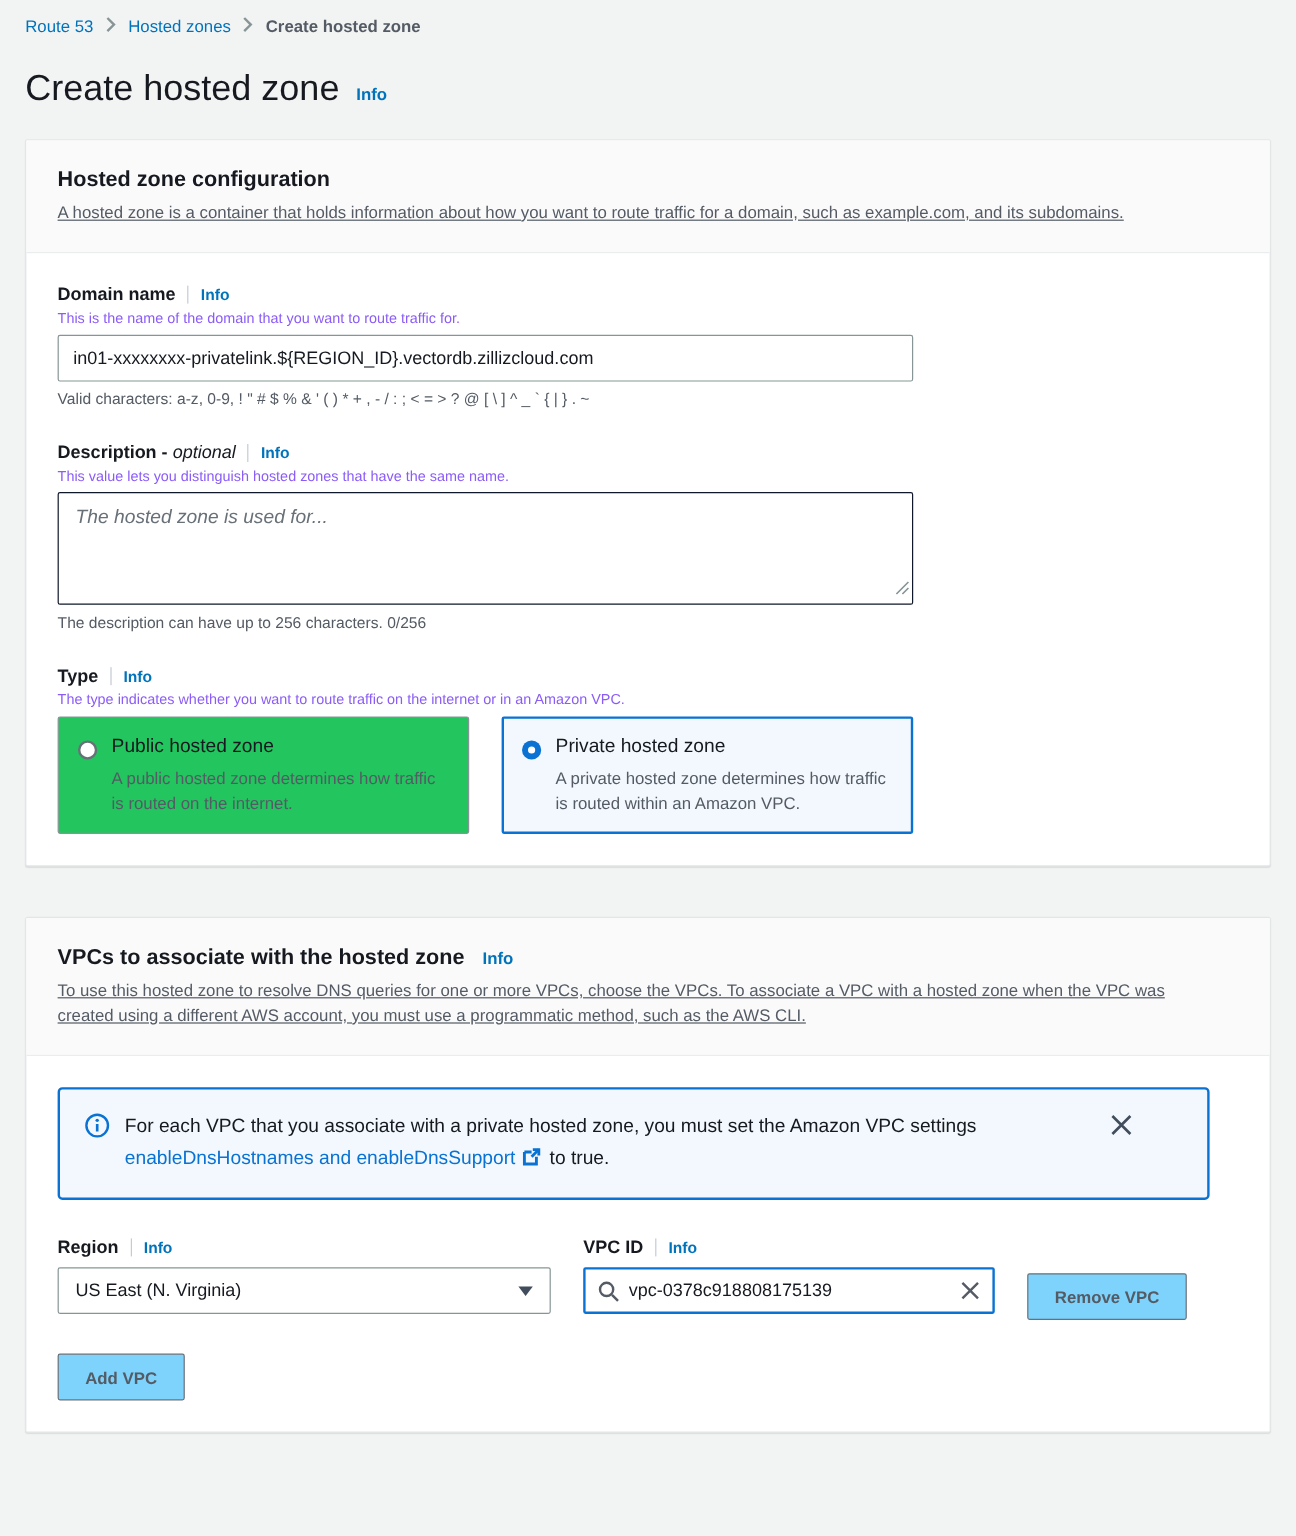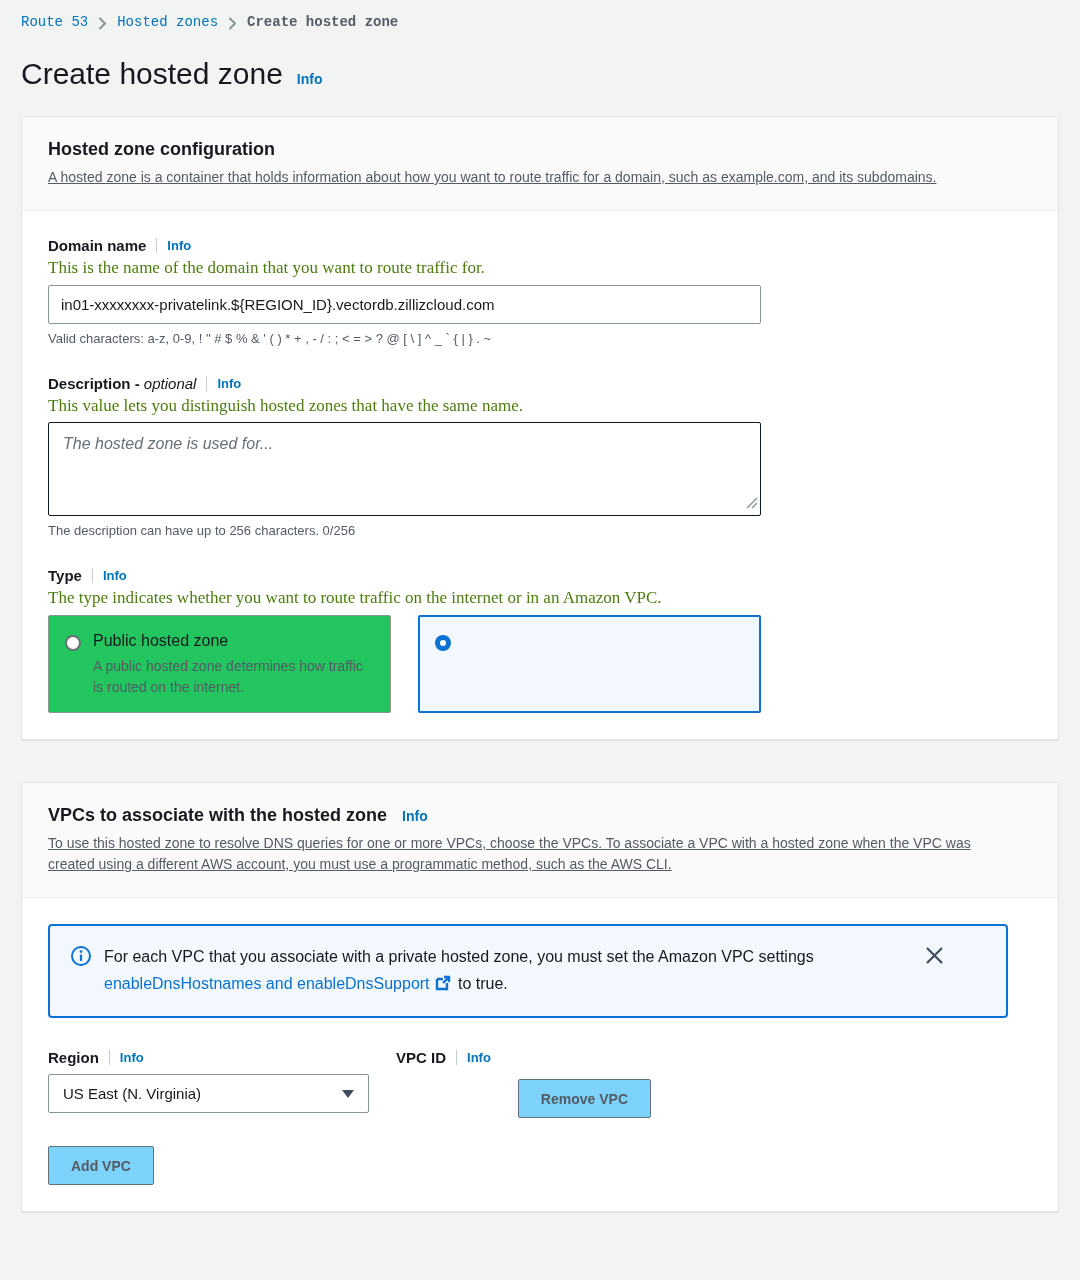--- a/index.html
+++ b/index.html
@@ -4,21 +4,21 @@
 <style>
   * { margin:0; padding:0; box-sizing:border-box; }
   html,body { width:1080px; height:1280px; overflow:hidden; }
   body {
     background:#f2f3f3;
     font-family:"Liberation Sans", sans-serif;
     color:#16191f;
     padding:14px 21px 0 21px;
   }
   
-  .breadcrumb { display:flex; align-items:flex-end; gap:10px; font-size:14px;font-family:Liberation Mono, monospace; }
+  .breadcrumb { display:flex; align-items:flex-start; gap:10px; font-size:14px; }
   .crumb-link { color:#0073bb; text-decoration:none; cursor:pointer; }
   .crumb-current { color:#545b64; font-weight:700; }
   .crumb-chev { display:inline-flex; align-items:center; color:#879596; }
   
   .page-title-row { margin-top:27px; display:flex; align-items:baseline; }
   h1.page-title { font-size:30px; font-weight:400; color:#16191f; letter-spacing:0; }
   .info-link { color:#0073bb; font-weight:700; font-size:14px; text-decoration:none; cursor:pointer; }
   .page-title-row .info-link { margin-left:14px; }
   
   .card {
@@ -33,21 +33,21 @@
   .card-title { font-size:18px; font-weight:700; color:#16191f; }
   .card-title .info-link { font-size:14px; margin-left:10px; }
   .card-desc { margin-top:7px; font-size:14px; line-height:21px; color:#545b64; max-width:960px;text-decoration:underline; }
   .card-body { padding:26px; }
   
   .field-label-row { display:flex; align-items:center; font-size:14px; }
   .field-label { font-weight:700; color:#16191f; font-size:15px; }
   .field-label .opt { font-weight:400; font-style:italic; }
   .label-sep { width:1px; height:15px; background:#c3cbd4; margin:0 10px; }
   .field-label-row .info-link { font-size:13px; }
-  .field-hint { margin-top:4px; font-size:17px; color:#4d7c0f;font-family:Liberation Serif, serif; }
+  .field-hint { margin-top:4px; font-size:12px; color:#8b5cf6; }
   .text-input {
     margin-top:7px; width:713px; height:39px;
     border:1px solid #879596; border-radius:2px;
     font-family:"Liberation Sans", sans-serif;
     font-size:15px; color:#16191f; padding:0 12px; background:#fff;
     display:block; outline:none;
   }
   .constraint { margin-top:7px; font-size:13px; color:#545b64; }
   .field-block { margin-top:29px; }
   .ta-wrap { position:relative; width:713px; margin-top:6px; }
@@ -87,21 +87,21 @@
   }
   .alert-icon { flex:0 0 22px; margin-top:2px; }
   .alert-text { font-size:16px; line-height:27px; color:#16191f; margin-left:12px; flex:1 1 auto; max-width:800px; }
   .alert-link { color:#0972d3; text-decoration:none; cursor:pointer; }
   .ext-icon { display:inline-block; vertical-align:-2px; margin:0 3px 0 5px; }
   .alert-close { flex:0 0 24px; margin-left:18px; margin-top:3px; cursor:pointer; background:none; border:none; }
   
   .vpc-row { display:flex; gap:27px; margin-top:31px; }
   .vpc-col { display:flex; flex-direction:column; }
   .select-box {
-    margin-top:8px; width:321px; height:39px; border:1px solid #879596; border-radius:2px;
+    margin-top:8px; width:411px; height:39px; border:1px solid #879596; border-radius:2px;
     background:#fff; display:flex; align-items:center; padding:0 14px; font-size:15px; color:#16191f;
     cursor:pointer;
   }
   .select-box .select-value { flex:1 1 auto; }
   .caret-down { width:0; height:0; border-left:6px solid transparent; border-right:6px solid transparent; border-top:8px solid #414d5c; }
   .search-box {
     margin-top:8px; width:343px; height:39px; border:2px solid #0972d3; border-radius:2px;
     background:#fff; display:flex; align-items:center; padding:0 10px; gap:8px;
   }
   .search-box input {
@@ -190,20 +190,24 @@
       <div class="radio-row">
         <div class="radio-card">
           <span class="radio-circle"></span>
           <div>
             <div class="radio-title">Public hosted zone</div>
             <div class="radio-desc">A public hosted zone determines how traffic is routed on the internet.</div>
           </div>
         </div>
         <div class="radio-card selected">
           <span class="radio-circle checked"></span>
+          <div>
+            <div class="radio-title">Private hosted zone</div>
+            <div class="radio-desc">A private hosted zone determines how traffic is routed within an Amazon VPC.</div>
+          </div>
         </div>
       </div>
     </div>
 
   </div>
 </section>
 
 <section class="card card-2">
   <div class="card-header">
     <div class="card-title">
@@ -252,20 +256,34 @@
           <span class="caret-down"></span>
         </div>
       </div>
 
       <div class="vpc-col">
         <div class="field-label-row">
           <span class="field-label">VPC ID</span>
           <span class="label-sep"></span>
           <a class="info-link">Info</a>
         </div>
+        <div class="search-box">
+          <span style="display:flex;">
+            <svg width="18" height="18" viewBox="0 0 18 18">
+                <circle cx="7.5" cy="7.5" r="5.5" fill="none" stroke="#545b64" stroke-width="2"></circle>
+                <path d="M12 12 L17 17" stroke="#545b64" stroke-width="2" fill="none"></path>
+              </svg>
+          </span>
+          <input type="text" value="vpc-0378c918808175139" style="">
+          <button class="clear-btn">
+            <svg width="17" height="17" viewBox="0 0 17 17">
+                <path d="M2 2 L15 15 M15 2 L2 15" stroke="#545b64" stroke-width="2" fill="none"></path>
+              </svg>
+          </button>
+        </div>
       </div>
 
       <button class="btn remove-vpc-btn">Remove VPC</button>
     </div>
 
     <button class="btn add-vpc-btn">Add VPC</button>
 
   </div>
 </section>
 

